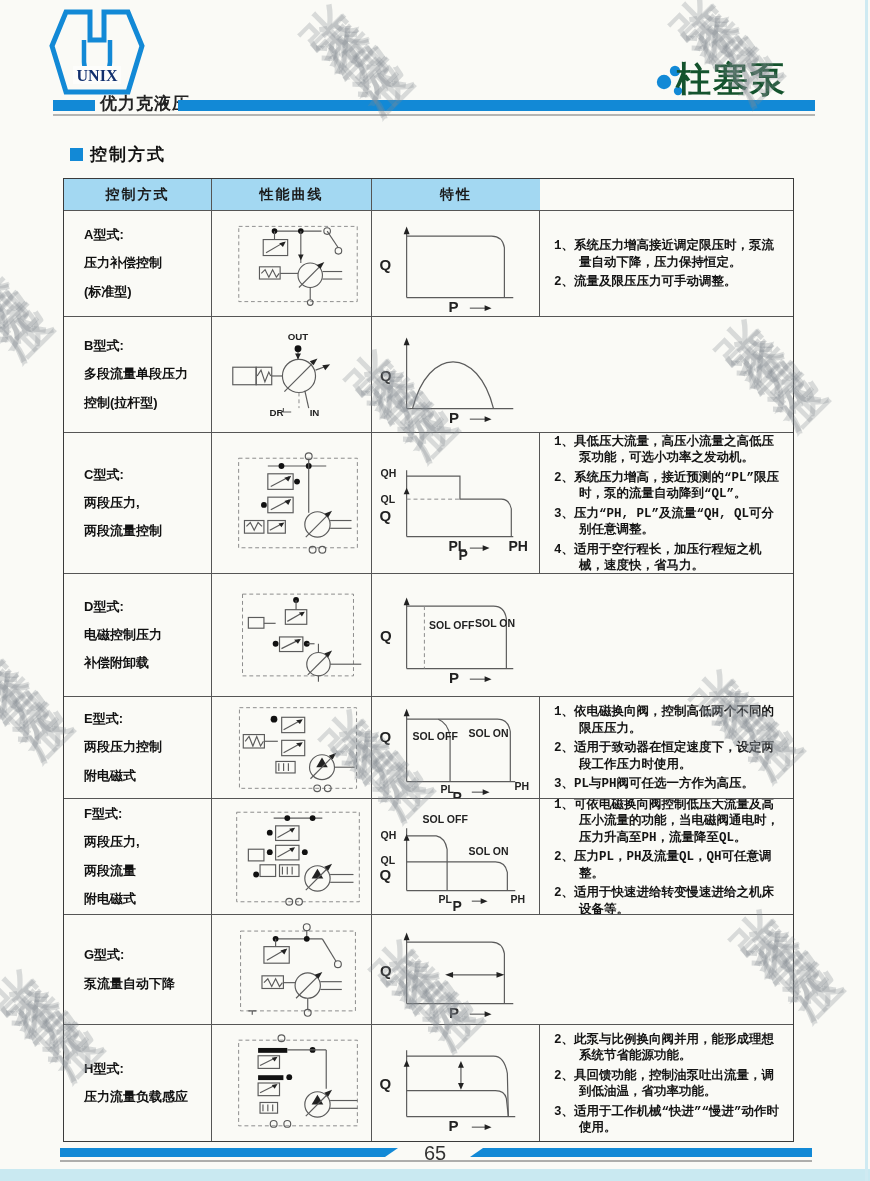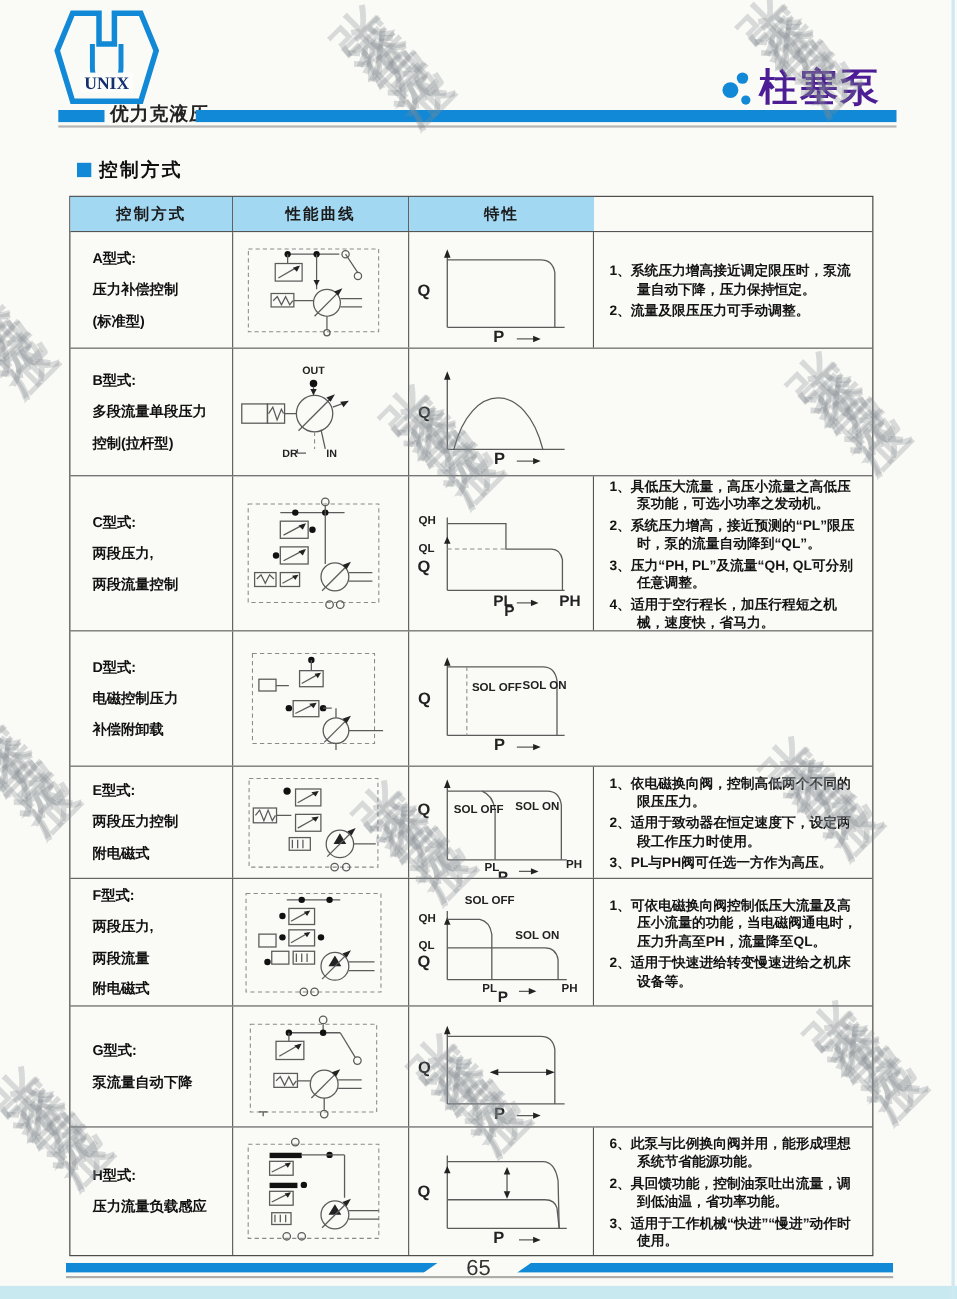--- a/index.html
+++ b/index.html
@@ -5,46 +5,46 @@
   html,body{margin:0;padding:0;background:#e8e8e6;}
   .page{position:relative;width:870px;height:1181px;background:#fafaf6;overflow:hidden;
         font-family:"Liberation Sans",sans-serif;color:#1a1a1a;}
   
   .logo{position:absolute;left:28px;top:6px;}
   .brand-bar-left{position:absolute;left:53px;top:100px;width:42px;height:11px;background:#1289d6;}
   .brand-name{position:absolute;left:100px;top:92px;font-size:17px;font-weight:bold;color:#222;letter-spacing:1px;}
   .brand-bar-main{position:absolute;left:178px;top:100px;width:637px;height:11px;background:#1289d6;}
   .brand-underline{position:absolute;left:53px;top:114px;width:762px;height:2px;background:#b5b5b3;}
   .title-dots{position:absolute;left:652px;top:60px;}
-  .page-title{position:absolute;left:690px;top:56px;font-size:35px;font-weight:bold;color:#4c1d95;letter-spacing:2px;}
+  .page-title{position:absolute;left:676px;top:56px;font-size:35px;font-weight:bold;color:#14532d;letter-spacing:2px;}
   
   .section{position:absolute;left:70px;top:143px;display:flex;align-items:center;gap:7px;}
   .section .sq{width:13px;height:13px;background:#1289d6;}
   .section .st{font-size:17px;font-weight:bold;letter-spacing:2px;color:#111;}
   
   .tbl{position:absolute;left:63px;top:178px;width:729px;border:1.5px solid #3a3a3a;}
   .tr{display:grid;grid-template-columns:148px 160px 168px 1fr;border-bottom:1px solid #555;}
   .tr:last-child{border-bottom:none;}
   .th{background:#a3d8f2;height:31px;display:flex;align-items:center;justify-content:center;
       font-size:14px;font-weight:bold;letter-spacing:2px;border-right:1px solid #555;}
   .th:last-child{border-right:none;}
   .td{border-right:1px solid #555;display:flex;flex-direction:column;justify-content:center;overflow:hidden;}
   .td:last-child{border-right:none;}
   .type{padding-left:20px;}
   .type div{font-size:13px;font-weight:600;line-height:1.1;margin:7px 0;color:#111;}
-  .sym{align-items:flex-start;}
+  .sym{align-items:flex-end;}
   .curvecell{align-items:center;}
   .curvebox{position:relative;width:158px;height:96px;}
   .curvebox svg{position:absolute;inset:0;width:100%;height:100%;}
   .cl{position:absolute;font-size:10.5px;font-weight:600;color:#222;white-space:nowrap;}
   .cl.q{left:3px;top:40px;font-size:15px;}
   .cl.p{left:72px;top:82px;font-size:15px;}
   .feat{padding:6px 8px 4px 14px;}
   .feat p{margin:1.5px 0;font-size:12.5px;line-height:1.32;font-weight:600;color:#141414;
-          padding-left:2em;text-indent:-2em;}
+          padding-left:2em;text-indent:-2em;font-family:Liberation Mono, monospace;}
   svg .ln{stroke:#5b5b5b;fill:none;stroke-width:1.2;}
   svg .dsh{stroke:#8a8a8a;fill:none;stroke-width:1;stroke-dasharray:4 3;}
   svg .dot{fill:#111;}
   svg .arw{fill:#222;stroke:none;}
   
   .foot-bar-l{position:absolute;left:60px;top:1148px;width:338px;height:9px;background:#1289d6;
               clip-path:polygon(0 0,100% 0,calc(100% - 13px) 100%,0 100%);}
   .foot-bar-r{position:absolute;left:470px;top:1148px;width:342px;height:9px;background:#1289d6;
               clip-path:polygon(13px 0,100% 0,100% 100%,0 100%);}
   .foot-line{position:absolute;left:60px;top:1160px;width:752px;height:1.5px;background:#adadab;}
@@ -428,20 +428,21 @@
           <span class="cl" style="left:4px;top:45px">QL</span>
           <span class="cl" style="left:3px;top:57px;font-size:15px">Q</span>
           <span class="cl" style="left:92px;top:36px">SOL ON</span>
           <span class="cl" style="left:62px;top:84px">PL</span>
           <span class="cl" style="left:134px;top:84px">PH</span>
           <span class="cl" style="left:76px;top:89px;font-size:14px">P</span>
         </div>
       </div>
       <div class="td feat">
         <p>1、可依电磁换向阀控制低压大流量及高压小流量的功能，当电磁阀通电时，压力升高至PH，流量降至QL。</p>
+        <p>2、压力PL，PH及流量QL，QH可任意调整。</p>
         <p>2、适用于快速进给转变慢速进给之机床设备等。</p>
       </div>
     </div>
 
     <div class="tr" style="height:109px">
       <div class="td type">
         <div>G型式:</div>
         <div>泵流量自动下降</div>
       </div>
       <div class="td sym">
@@ -541,21 +542,21 @@
             <polygon points="85,27 82,34 88,34" class="arw"></polygon>
               <polygon points="85,57 82,50 88,50" class="arw"></polygon>
             <line x1="96" y1="96" x2="112" y2="96" class="ln"></line>
               <polygon points="116,96 109,93 109,99" class="arw"></polygon>
           </svg>
           <span class="cl q">Q</span>
           <span class="cl p">P</span>
         </div>
       </div>
       <div class="td feat">
-        <p>6、此泵与比例换向阀并用，能形成理想系统节省能源功能。</p>
+        <p>2、此泵与比例换向阀并用，能形成理想系统节省能源功能。</p>
         <p>2、具回馈功能，控制油泵吐出流量，调到低油温，省功率功能。</p>
         <p>3、适用于工作机械“快进”“慢进”动作时使用。</p>
       </div>
     </div>
 
   </div>
 
   <div class="foot-bar-l"></div>
   <div class="foot-bar-r"></div>
   <div class="foot-line"></div>

